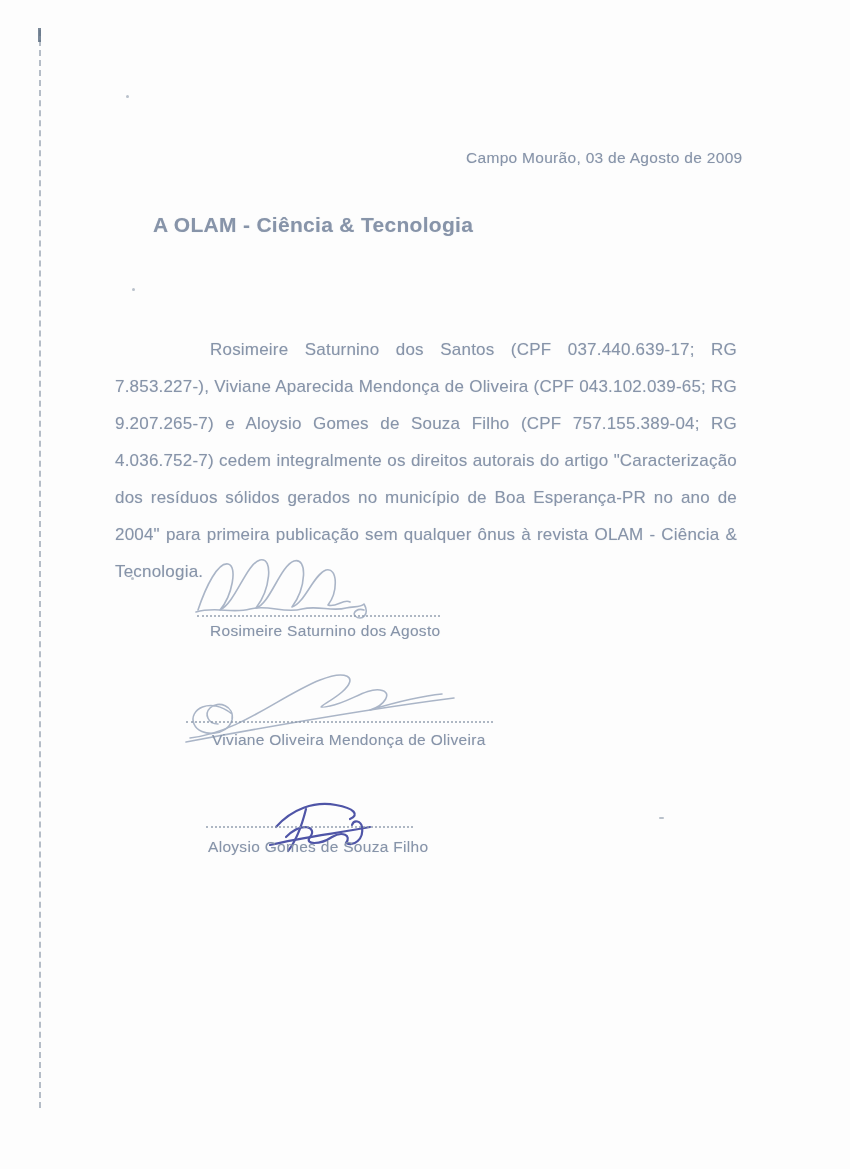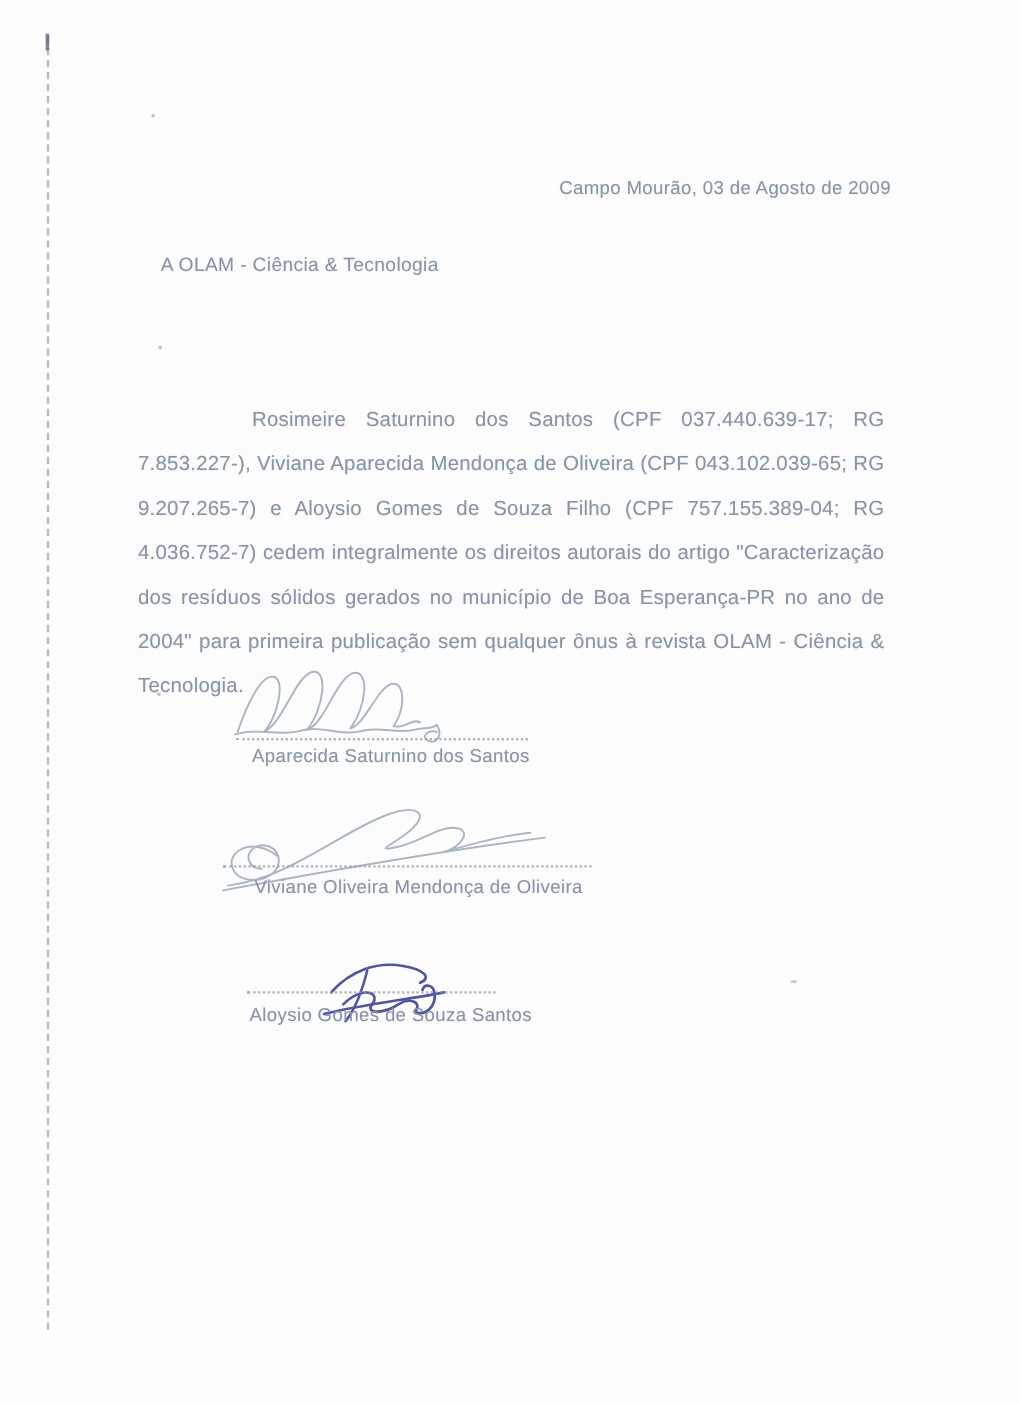--- a/index.html
+++ b/index.html
@@ -48,24 +48,24 @@
     left: 466px;
     top: 149px;
     font-size: 15.5px;
     letter-spacing: 0.3px;
     text-shadow: 0 0 1px rgba(135, 148, 169, 0.35);
     white-space: nowrap;
   }
 
   .addressee {
     position: absolute;
-    left: 134px;
+    left: 153px;
     top: 213px;
-    font-size: 16px;
-    font-weight: normal;
+    font-size: 21px;
+    font-weight: bold;
     letter-spacing: 0.3px;
     text-shadow: 0 0 1px rgba(135, 148, 169, 0.35);
     white-space: nowrap;
   }
 
   .body-paragraph {
     position: absolute;
     left: 115px;
     top: 331px;
     width: 622px;
@@ -127,32 +127,32 @@
 
   <div class="addressee">A OLAM - Ciência &amp; Tecnologia</div>
 
   <p class="body-paragraph">Rosimeire Saturnino dos Santos (CPF 037.440.639-17; RG 7.853.227-), Viviane Aparecida Mendonça de Oliveira (CPF 043.102.039-65; RG 9.207.265-7) e Aloysio Gomes de Souza Filho (CPF 757.155.389-04; RG 4.036.752-7) cedem integralmente os direitos autorais do artigo "Caracterização dos resíduos sólidos gerados no município de Boa Esperança-PR no ano de 2004" para primeira publicação sem qualquer ônus à revista OLAM - Ciência &amp; Tecnologia.</p>
 
   <svg id="sig-svg-1" class="signature-svg sig-light" width="210" height="74" viewBox="0 0 210 74">
     <path d="M6,58 C14,34 26,10 36,12 C46,14 40,44 28,58 C44,50 54,12 68,8 C82,5 78,38 64,56 C78,52 88,14 102,9 C116,5 114,36 100,55 C112,52 122,22 134,18 C146,15 146,40 136,53 C144,56 152,46 158,50"></path>
     <path d="M4,60 C24,54 40,62 58,57 C76,52 92,62 110,57 C126,53 140,60 154,56 C162,54 168,56 172,52 C178,62 170,70 163,64 C160,60 166,56 172,58"></path>
   </svg>
   <div id="sig-line-1" class="signature-line"></div>
-  <div id="name-1" class="signatory-name">Aparecida Saturnino dos Santos</div>
+  <div id="name-1" class="signatory-name">Rosimeire Saturnino dos Agosto</div>
 
   <svg id="sig-svg-2" class="signature-svg sig-light" width="284" height="80" viewBox="0 0 284 80">
     <path d="M52,48 C30,30 8,44 14,58 C20,72 48,70 52,54 C55,40 38,34 30,42 C24,48 28,58 38,58"></path>
     <path d="M10,72 C60,66 100,30 140,14 C165,4 180,10 162,26 C148,38 130,44 150,40 C170,36 186,22 200,24 C214,26 204,40 190,44 C210,38 240,30 262,28"></path>
     <path d="M6,76 C70,64 180,44 274,32"></path>
   </svg>
   <div id="sig-line-2" class="signature-line"></div>
   <div id="name-2" class="signatory-name">Viviane Oliveira Mendonça de Oliveira</div>
 
   <svg id="sig-svg-3" class="signature-svg sig-dark" width="116" height="64" viewBox="0 0 116 64">
     <path d="M14,34 C30,16 52,8 74,12 C92,15 98,22 88,26"></path>
     <path d="M44,16 C40,32 34,48 26,58"></path>
     <path d="M24,44 C40,28 56,34 48,44 C42,52 58,52 70,44 C80,38 90,42 84,50 C92,54 102,46 100,34 C99,28 92,26 90,32"></path>
     <path d="M8,52 C40,44 78,40 108,34"></path>
   </svg>
   <div id="sig-line-3" class="signature-line"></div>
-  <div id="name-3" class="signatory-name">Aloysio Gomes de Souza Santos</div>
+  <div id="name-3" class="signatory-name">Aloysio Gomes de Souza Filho</div>
 
 </div>
 
 </body></html>

